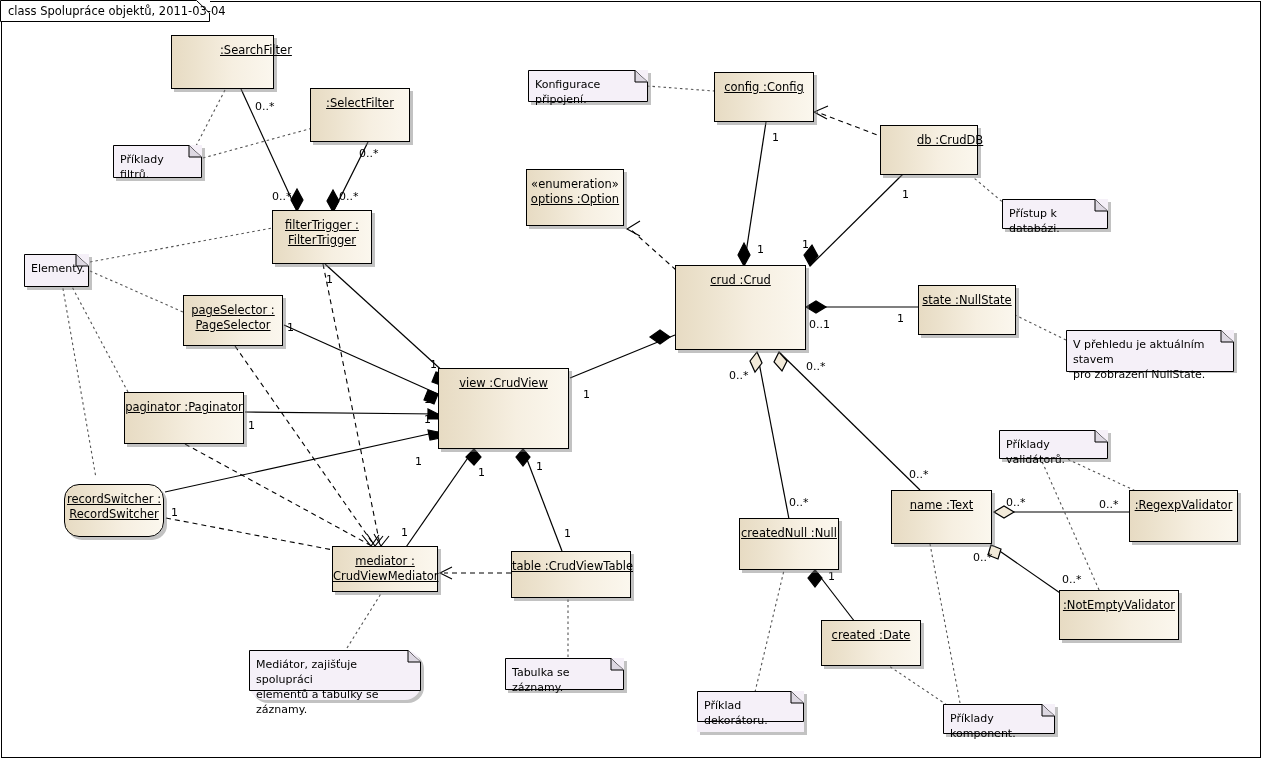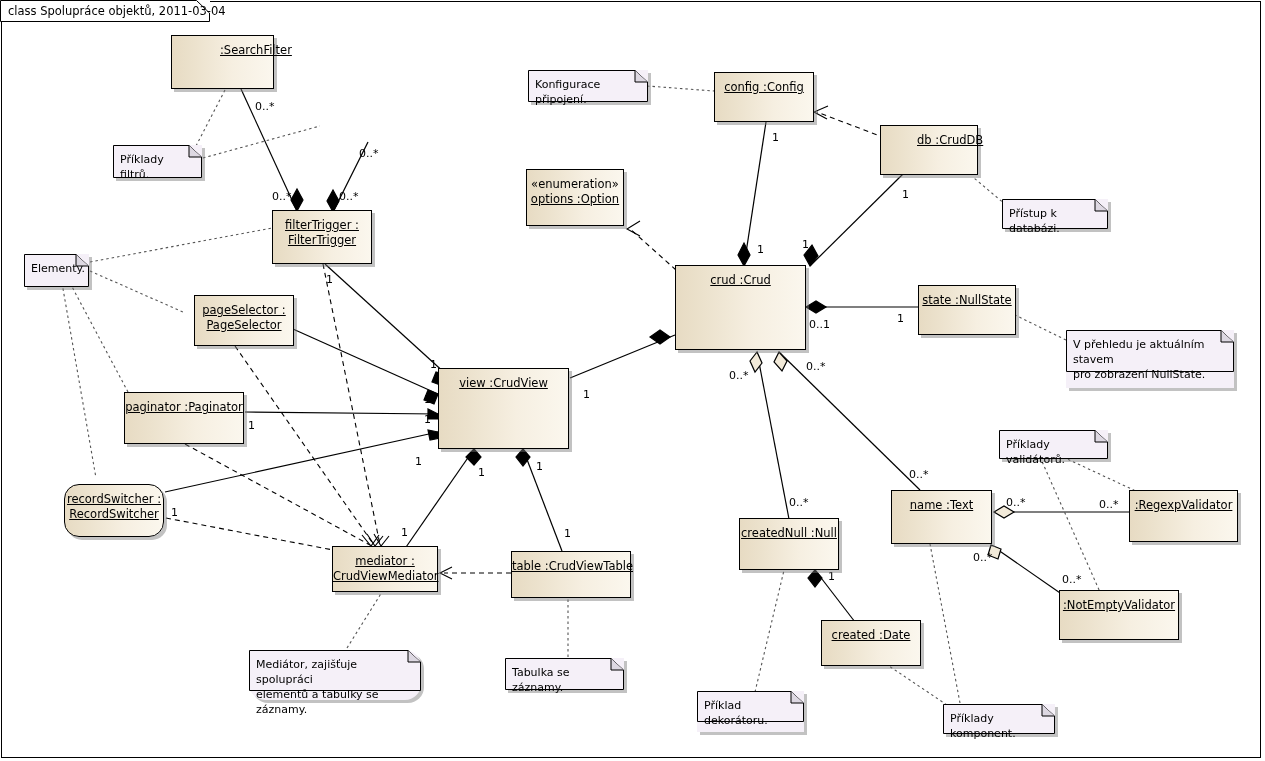--- a/index.html
+++ b/index.html
@@ -216,27 +216,30 @@
       <line x1="755" y1="692" x2="785" y2="566"></line>
       <line x1="947" y1="705" x2="889" y2="666"></line>
       <line x1="960" y1="703" x2="930" y2="544"></line>
     </g>
   </svg>
 
   <div class="node" style="left:171px; top:35px; width:103px; height:54px;padding-left:48px;">
     <span class="nm">:SearchFilter</span>
   </div>
 
+  <div class="node" style="left:310px; top:88px; width:100px; height:54px;">
+    <span class="nm">:SelectFilter</span>
+  </div>
 
   <div class="node" style="left:272px; top:210px; width:100px; height:54px;">
     <span class="nm">filterTrigger :</span>
     <span class="nm">FilterTrigger</span>
   </div>
 
-  <div class="node" style="left:183px; top:295px; width:100px; height:51px;margin-left:11px;">
+  <div class="node" style="left:183px; top:295px; width:100px; height:51px;">
     <span class="nm">pageSelector :</span>
     <span class="nm">PageSelector</span>
   </div>
 
   <div class="node" style="left:124px; top:392px; width:120px; height:52px;">
     <span class="nm">paginator :Paginator</span>
   </div>
 
   <div class="node" style="left:64px; top:484px; width:100px; height:53px;border-radius:15px;">
     <span class="nm">recordSwitcher :</span>
@@ -351,21 +354,21 @@
   <div class="note" style="left:1002px; top:199px; width:106px; height:30px;">
     <svg width="106" height="30" viewBox="0 0 106 30">
       <path d="M0.5,0.5 L93,0.5 L105.5,12 L105.5,29.5 L0.5,29.5 Z" fill="#f5f0f8" stroke="#000000"></path>
       <path d="M93,0.5 L93,12 L105.5,12" fill="#ddd8e2" stroke="#000000"></path>
     </svg>
     <div class="txt">
       <div>Přístup k databázi.</div>
     </div>
   </div>
 
-  <div class="note" style="left:1066px; top:330px; width:168px; height:58px;">
+  <div class="note" style="left:1066px; top:330px; width:168px; height:40px;">
     <svg width="168" height="42" viewBox="0 0 168 42">
       <path d="M0.5,0.5 L155,0.5 L167.5,12 L167.5,41.5 L0.5,41.5 Z" fill="#f5f0f8" stroke="#000000"></path>
       <path d="M155,0.5 L155,12 L167.5,12" fill="#ddd8e2" stroke="#000000"></path>
     </svg>
     <div class="txt">
       <div>V přehledu je aktuálním stavem</div>
       <div>pro zobrazení NullState.</div>
     </div>
   </div>
 

